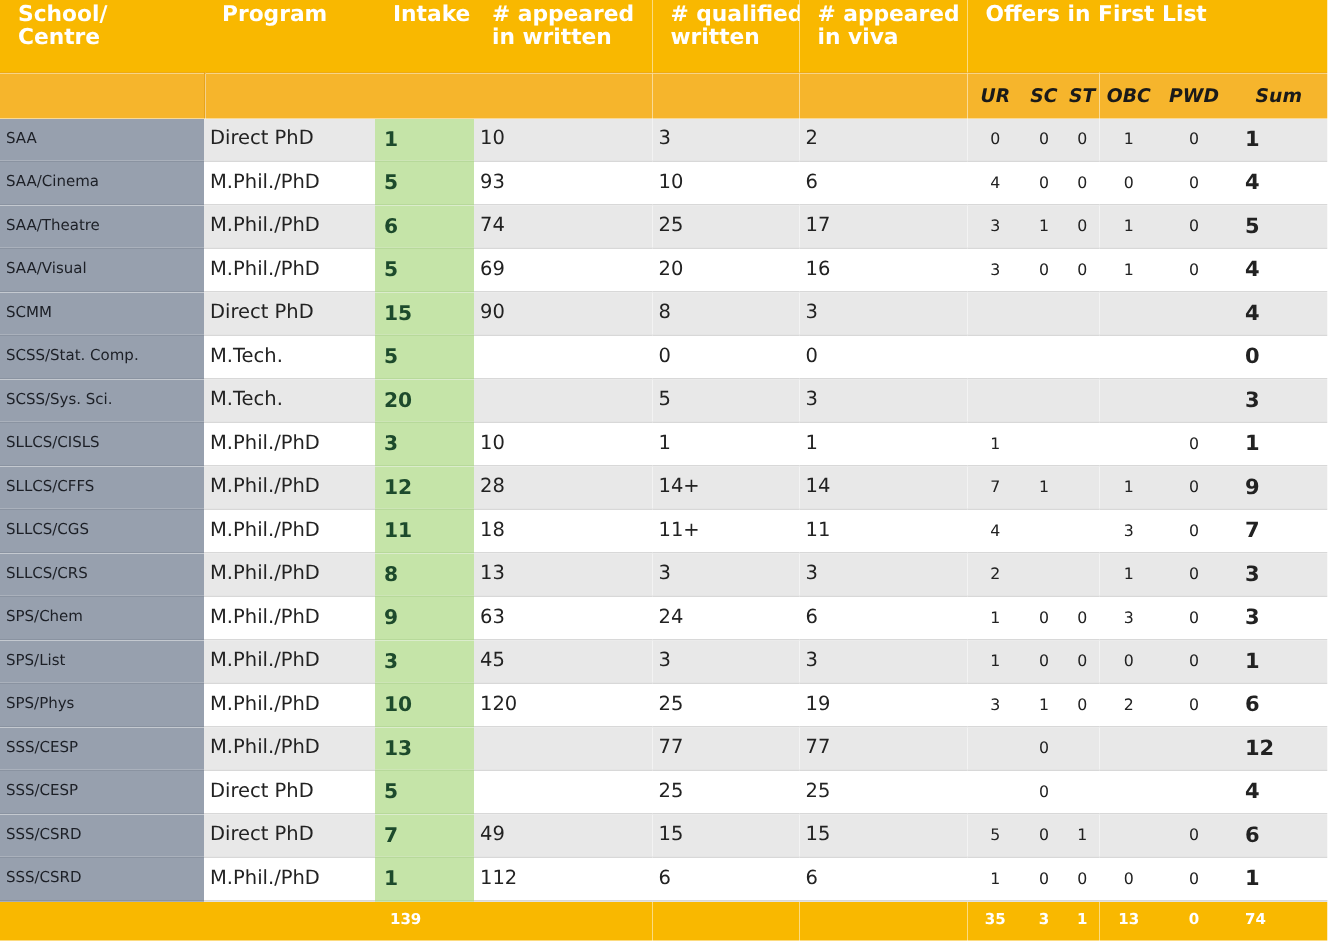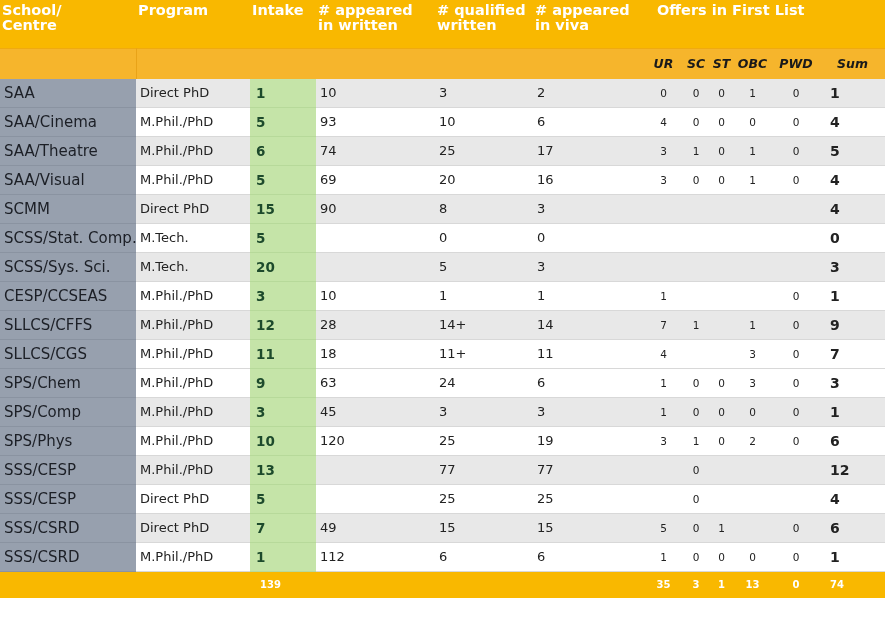--- a/index.html
+++ b/index.html
@@ -1,30 +1,30 @@
 <!DOCTYPE html>
 <html><head>
 <meta charset="utf-8">
 <style>
   html, body { margin: 0; padding: 0; background: #ffffff; }
   body { width: 885px; height: 628px; overflow: hidden; font-family: "DejaVu Sans", sans-serif; }
   table { border-collapse: collapse; table-layout: fixed; width: 885px; }
   td, th { padding: 0; margin: 0; overflow: hidden; white-space: nowrap; }
 
   .h1 th { background: #F9B800; color: #ffffff; font-weight: bold; font-size: 14.5px; line-height: 15px; text-align: left; vertical-align: top; height: 48px; padding-top: 3px; box-sizing: border-box; }
-  .h1 th.pad { padding-left: 2px; }
+  .h1 th.pad { padding-left: 12px; }
   .h1 th.offers { text-align: left; padding-left: 12px; }
   .h2 td { background: #F6B52C; height: 30px; border-top: 1px solid #F0AA10; }
   .h2 td.sub { color: #1a1a1a; font-weight: bold; font-style: italic; font-size: 12.5px; text-align: center; vertical-align: middle; }
   .h2 td.first { background: #F6B52C; border-right: 1px solid #e9a318; }
 
   .row td { height: 28px; font-size: 13px; color: #222; vertical-align: middle; border-bottom: 1px solid #d8d8d8; }
   .row.odd td { background: #e8e8e8; }
   .row.even td { background: #ffffff; }
-  .row td.school { background: #97A0AE !important; color: #1c1f26; padding-left: 4px; font-size: 15px; border-bottom: 1px solid #8a93a1; }
+  .row td.school { background: #97A0AE !important; color: #1c1f26; padding-left: 4px; font-size: 10px; border-bottom: 1px solid #8a93a1; }
   .row td.program { padding-left: 4px; }
   .row td.intake { background: #C5E4A8 !important; color: #1d4a2c; font-weight: bold; padding-left: 6px; font-size: 13.5px; border-bottom: 1px solid #b7d99a; }
   .row td.num { padding-left: 4px; }
   .row td.small { font-size: 10.5px; text-align: center; }
   .row td.sum { font-weight: bold; font-size: 14px; padding-left: 10px; }
 
   .foot td { background: #F9B800; color: #ffffff; font-weight: bold; font-size: 10px; height: 26px; vertical-align: middle; }
   .foot td.ctr { text-align: center; }
   .foot td.intake-total { padding-left: 10px; }
   .foot td.sum-total { padding-left: 10px; }
@@ -165,21 +165,21 @@
         <td class="num">5</td>
         <td class="num">3</td>
         <td class="small"></td>
         <td class="small"></td>
         <td class="small"></td>
         <td class="small"></td>
         <td class="small"></td>
         <td class="sum">3</td>
       </tr>
       <tr class="row even">
-        <td class="school">CESP/CCSEAS</td>
+        <td class="school">SLLCS/CISLS</td>
         <td class="program">M.Phil./PhD</td>
         <td class="intake">3</td>
         <td class="num">10</td>
         <td class="num">1</td>
         <td class="num">1</td>
         <td class="small">1</td>
         <td class="small"></td>
         <td class="small"></td>
         <td class="small"></td>
         <td class="small">0</td>
@@ -206,36 +206,50 @@
         <td class="num">18</td>
         <td class="num">11+</td>
         <td class="num">11</td>
         <td class="small">4</td>
         <td class="small"></td>
         <td class="small"></td>
         <td class="small">3</td>
         <td class="small">0</td>
         <td class="sum">7</td>
       </tr>
+      <tr class="row odd">
+        <td class="school">SLLCS/CRS</td>
+        <td class="program">M.Phil./PhD</td>
+        <td class="intake">8</td>
+        <td class="num">13</td>
+        <td class="num">3</td>
+        <td class="num">3</td>
+        <td class="small">2</td>
+        <td class="small"></td>
+        <td class="small"></td>
+        <td class="small">1</td>
+        <td class="small">0</td>
+        <td class="sum">3</td>
+      </tr>
       <tr class="row even">
         <td class="school">SPS/Chem</td>
         <td class="program">M.Phil./PhD</td>
         <td class="intake">9</td>
         <td class="num">63</td>
         <td class="num">24</td>
         <td class="num">6</td>
         <td class="small">1</td>
         <td class="small">0</td>
         <td class="small">0</td>
         <td class="small">3</td>
         <td class="small">0</td>
         <td class="sum">3</td>
       </tr>
       <tr class="row odd">
-        <td class="school">SPS/Comp</td>
+        <td class="school">SPS/List</td>
         <td class="program">M.Phil./PhD</td>
         <td class="intake">3</td>
         <td class="num">45</td>
         <td class="num">3</td>
         <td class="num">3</td>
         <td class="small">1</td>
         <td class="small">0</td>
         <td class="small">0</td>
         <td class="small">0</td>
         <td class="small">0</td>

